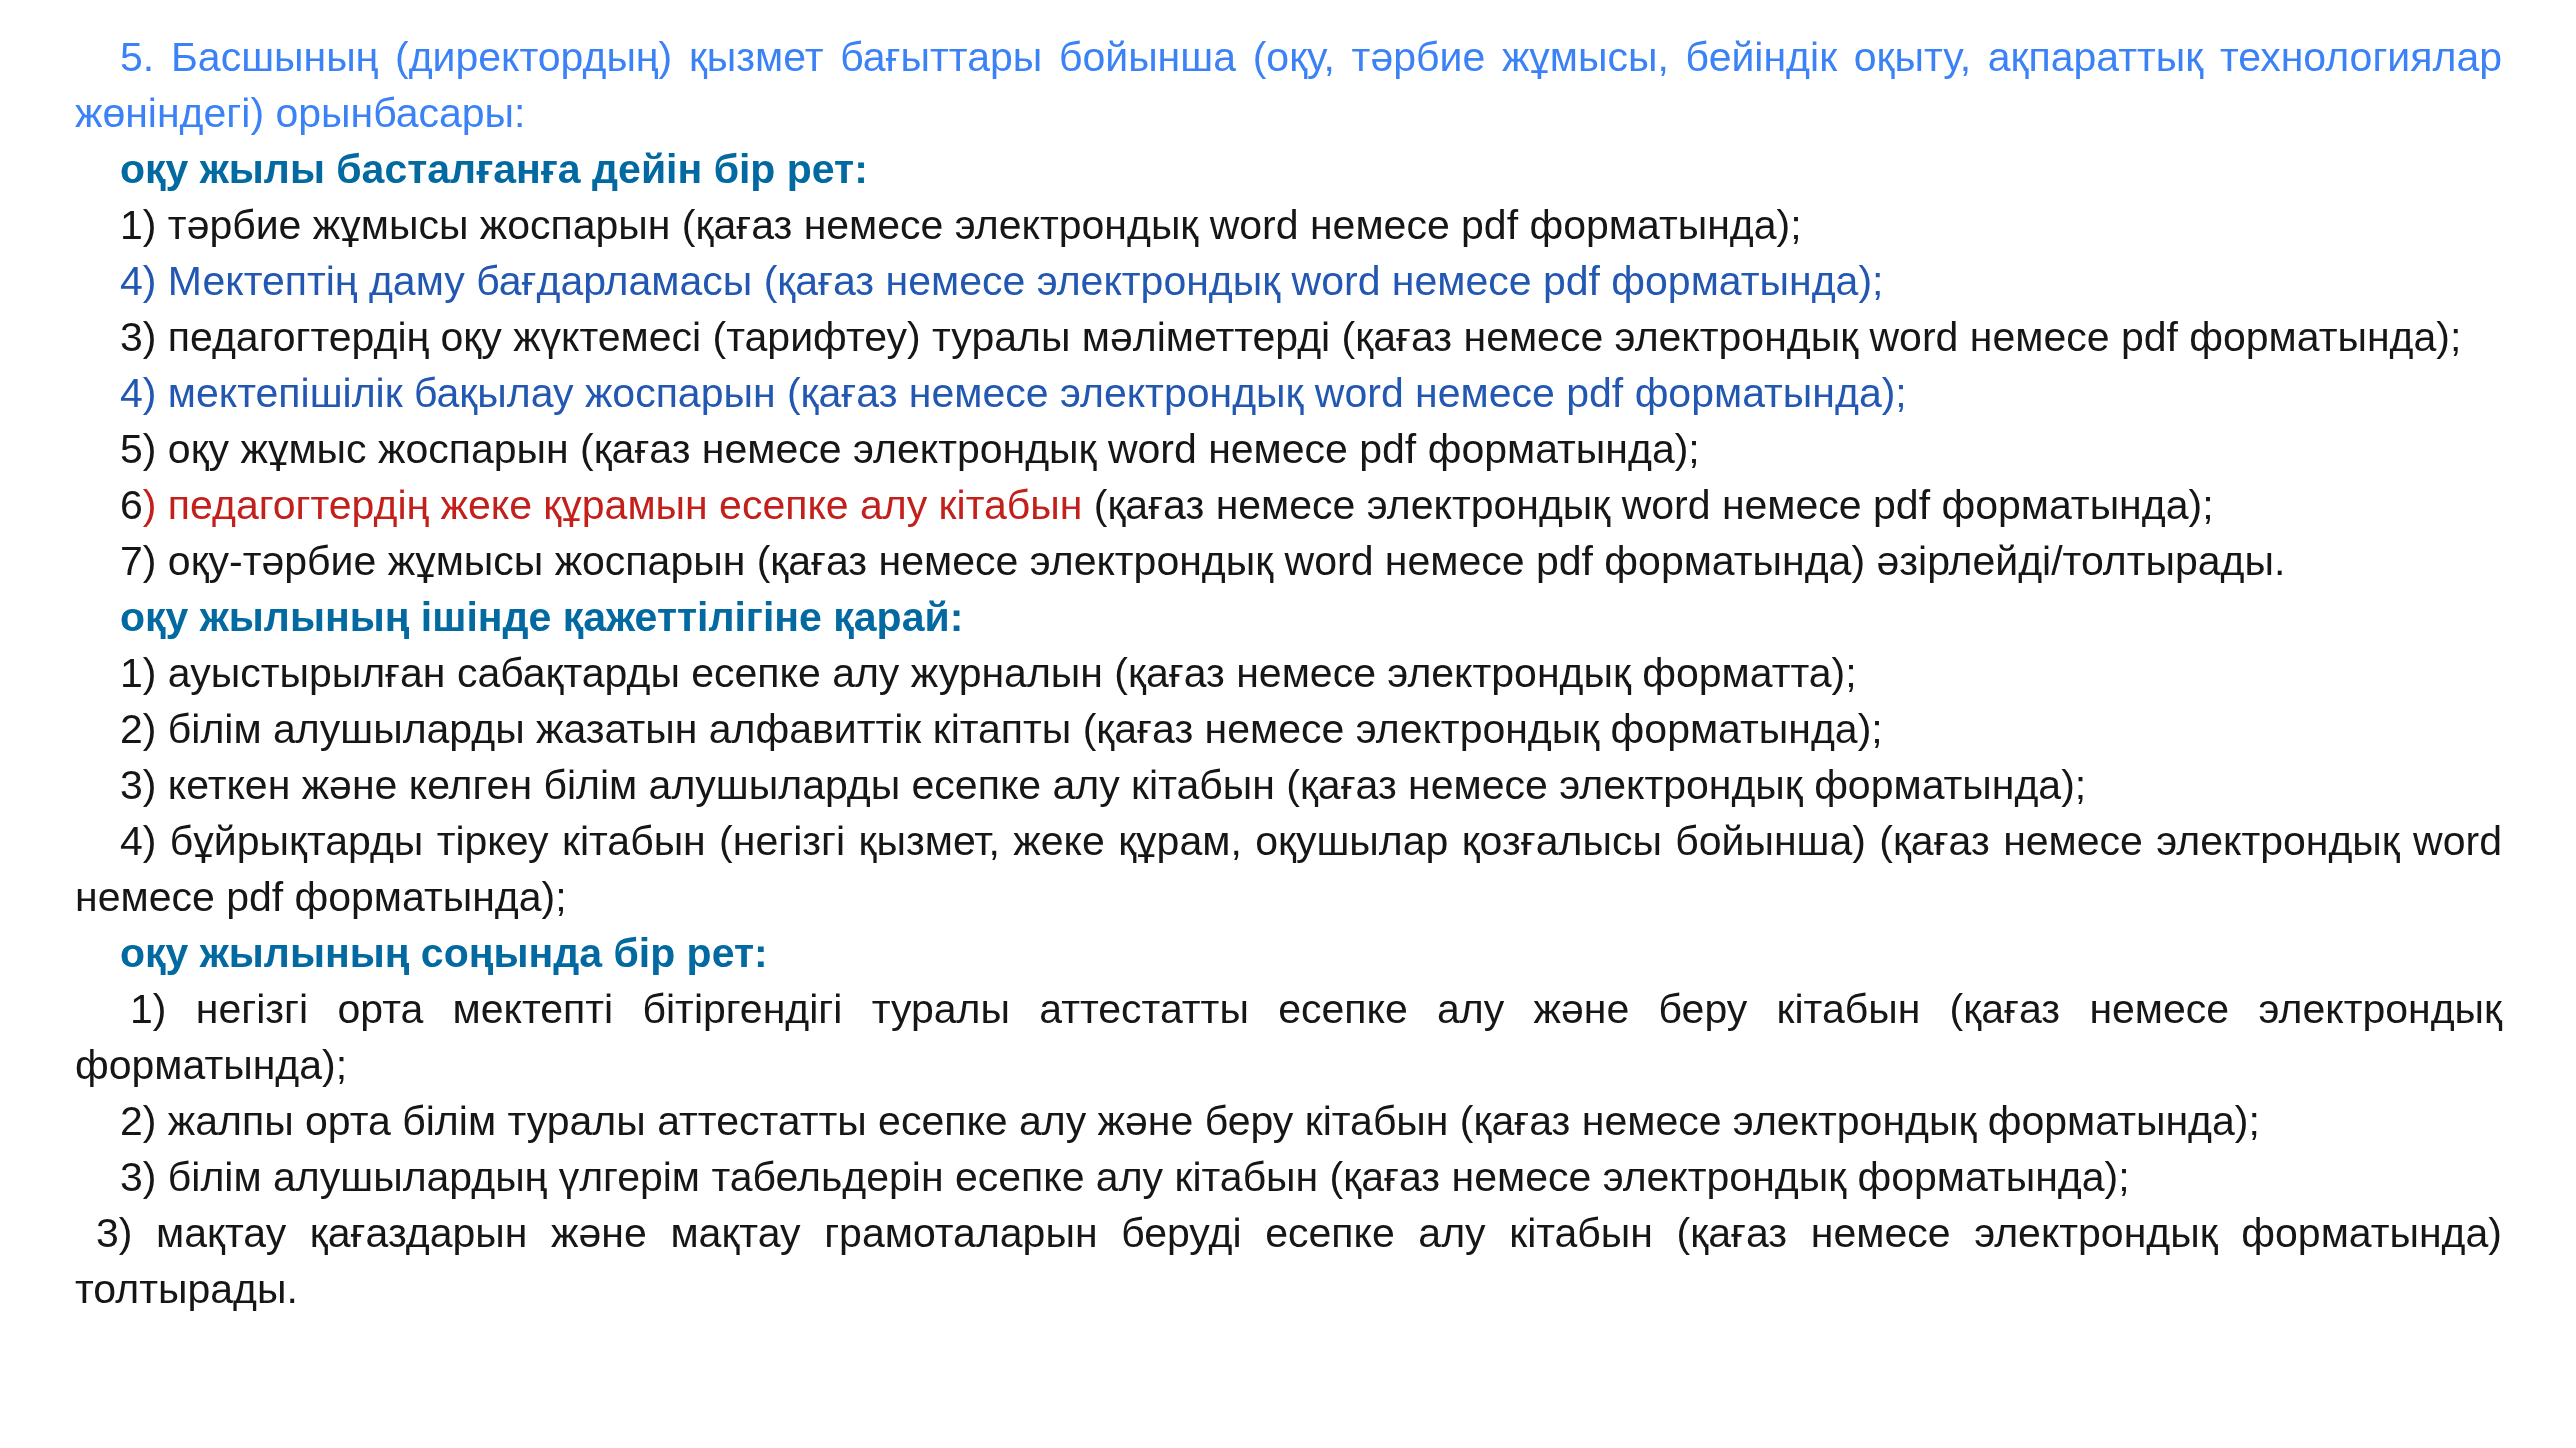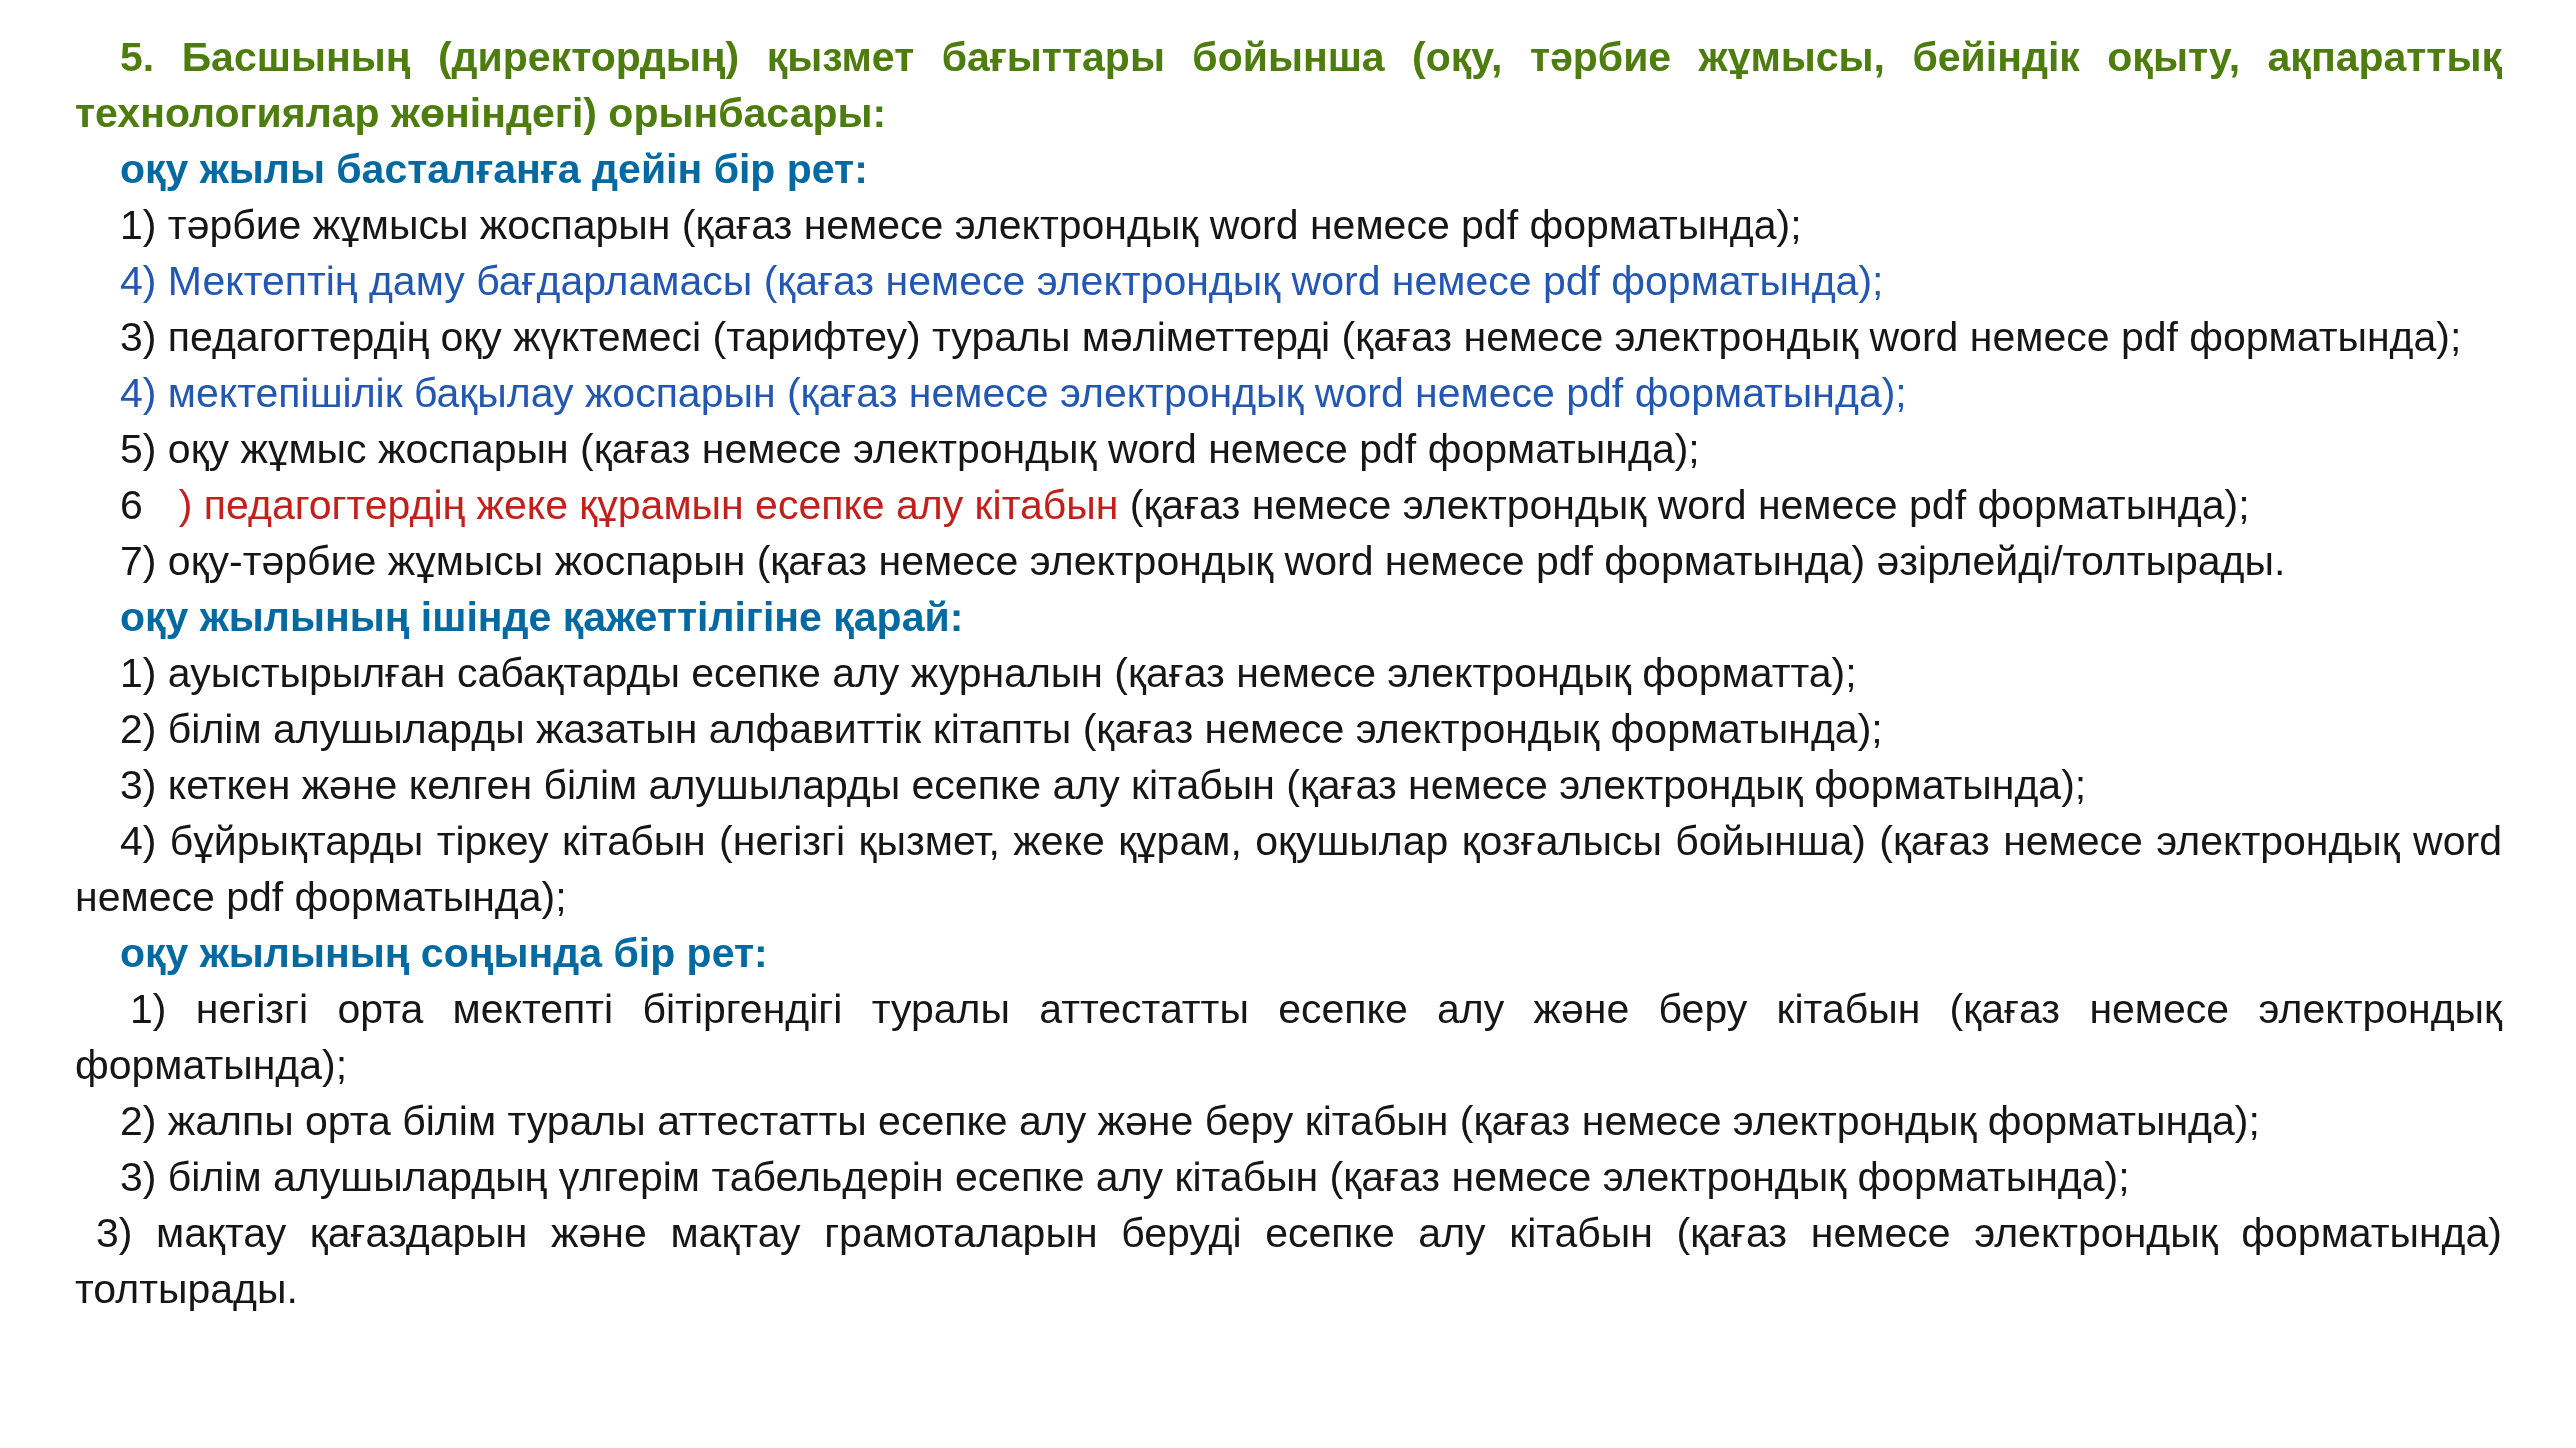--- a/index.html
+++ b/index.html
@@ -14,24 +14,24 @@
     box-sizing: border-box;
     padding: 29px 74px 0 75px;
     overflow: hidden;
   }
   p {
     margin: 0;
     text-align: justify;
     text-align-last: left;
     text-indent: 45px;
   }
-  .title   { color: #4d7c0f; font-weight: bold; }
+  .title   { color: #3b82f6; font-weight: normal; }
   .heading { color: #0369a1; font-weight: bold; }
   .blue    { color: #2257b2; }
-  .red     { color: #c3201b; margin-left: 36px; }
+  .red     { color: #c3201b; }
   .indent-sm { text-indent: 21px; }
   .indent-lg { text-indent: 55px; }
 </style>
 </head>
 <body>
 
 <main>
 
   <p class="title">5. Басшының (директордың) қызмет бағыттары бойынша (оқу, тәрбие жұмысы, бейіндік оқыту, ақпараттық технологиялар жөніндегі) орынбасары:</p>
 

